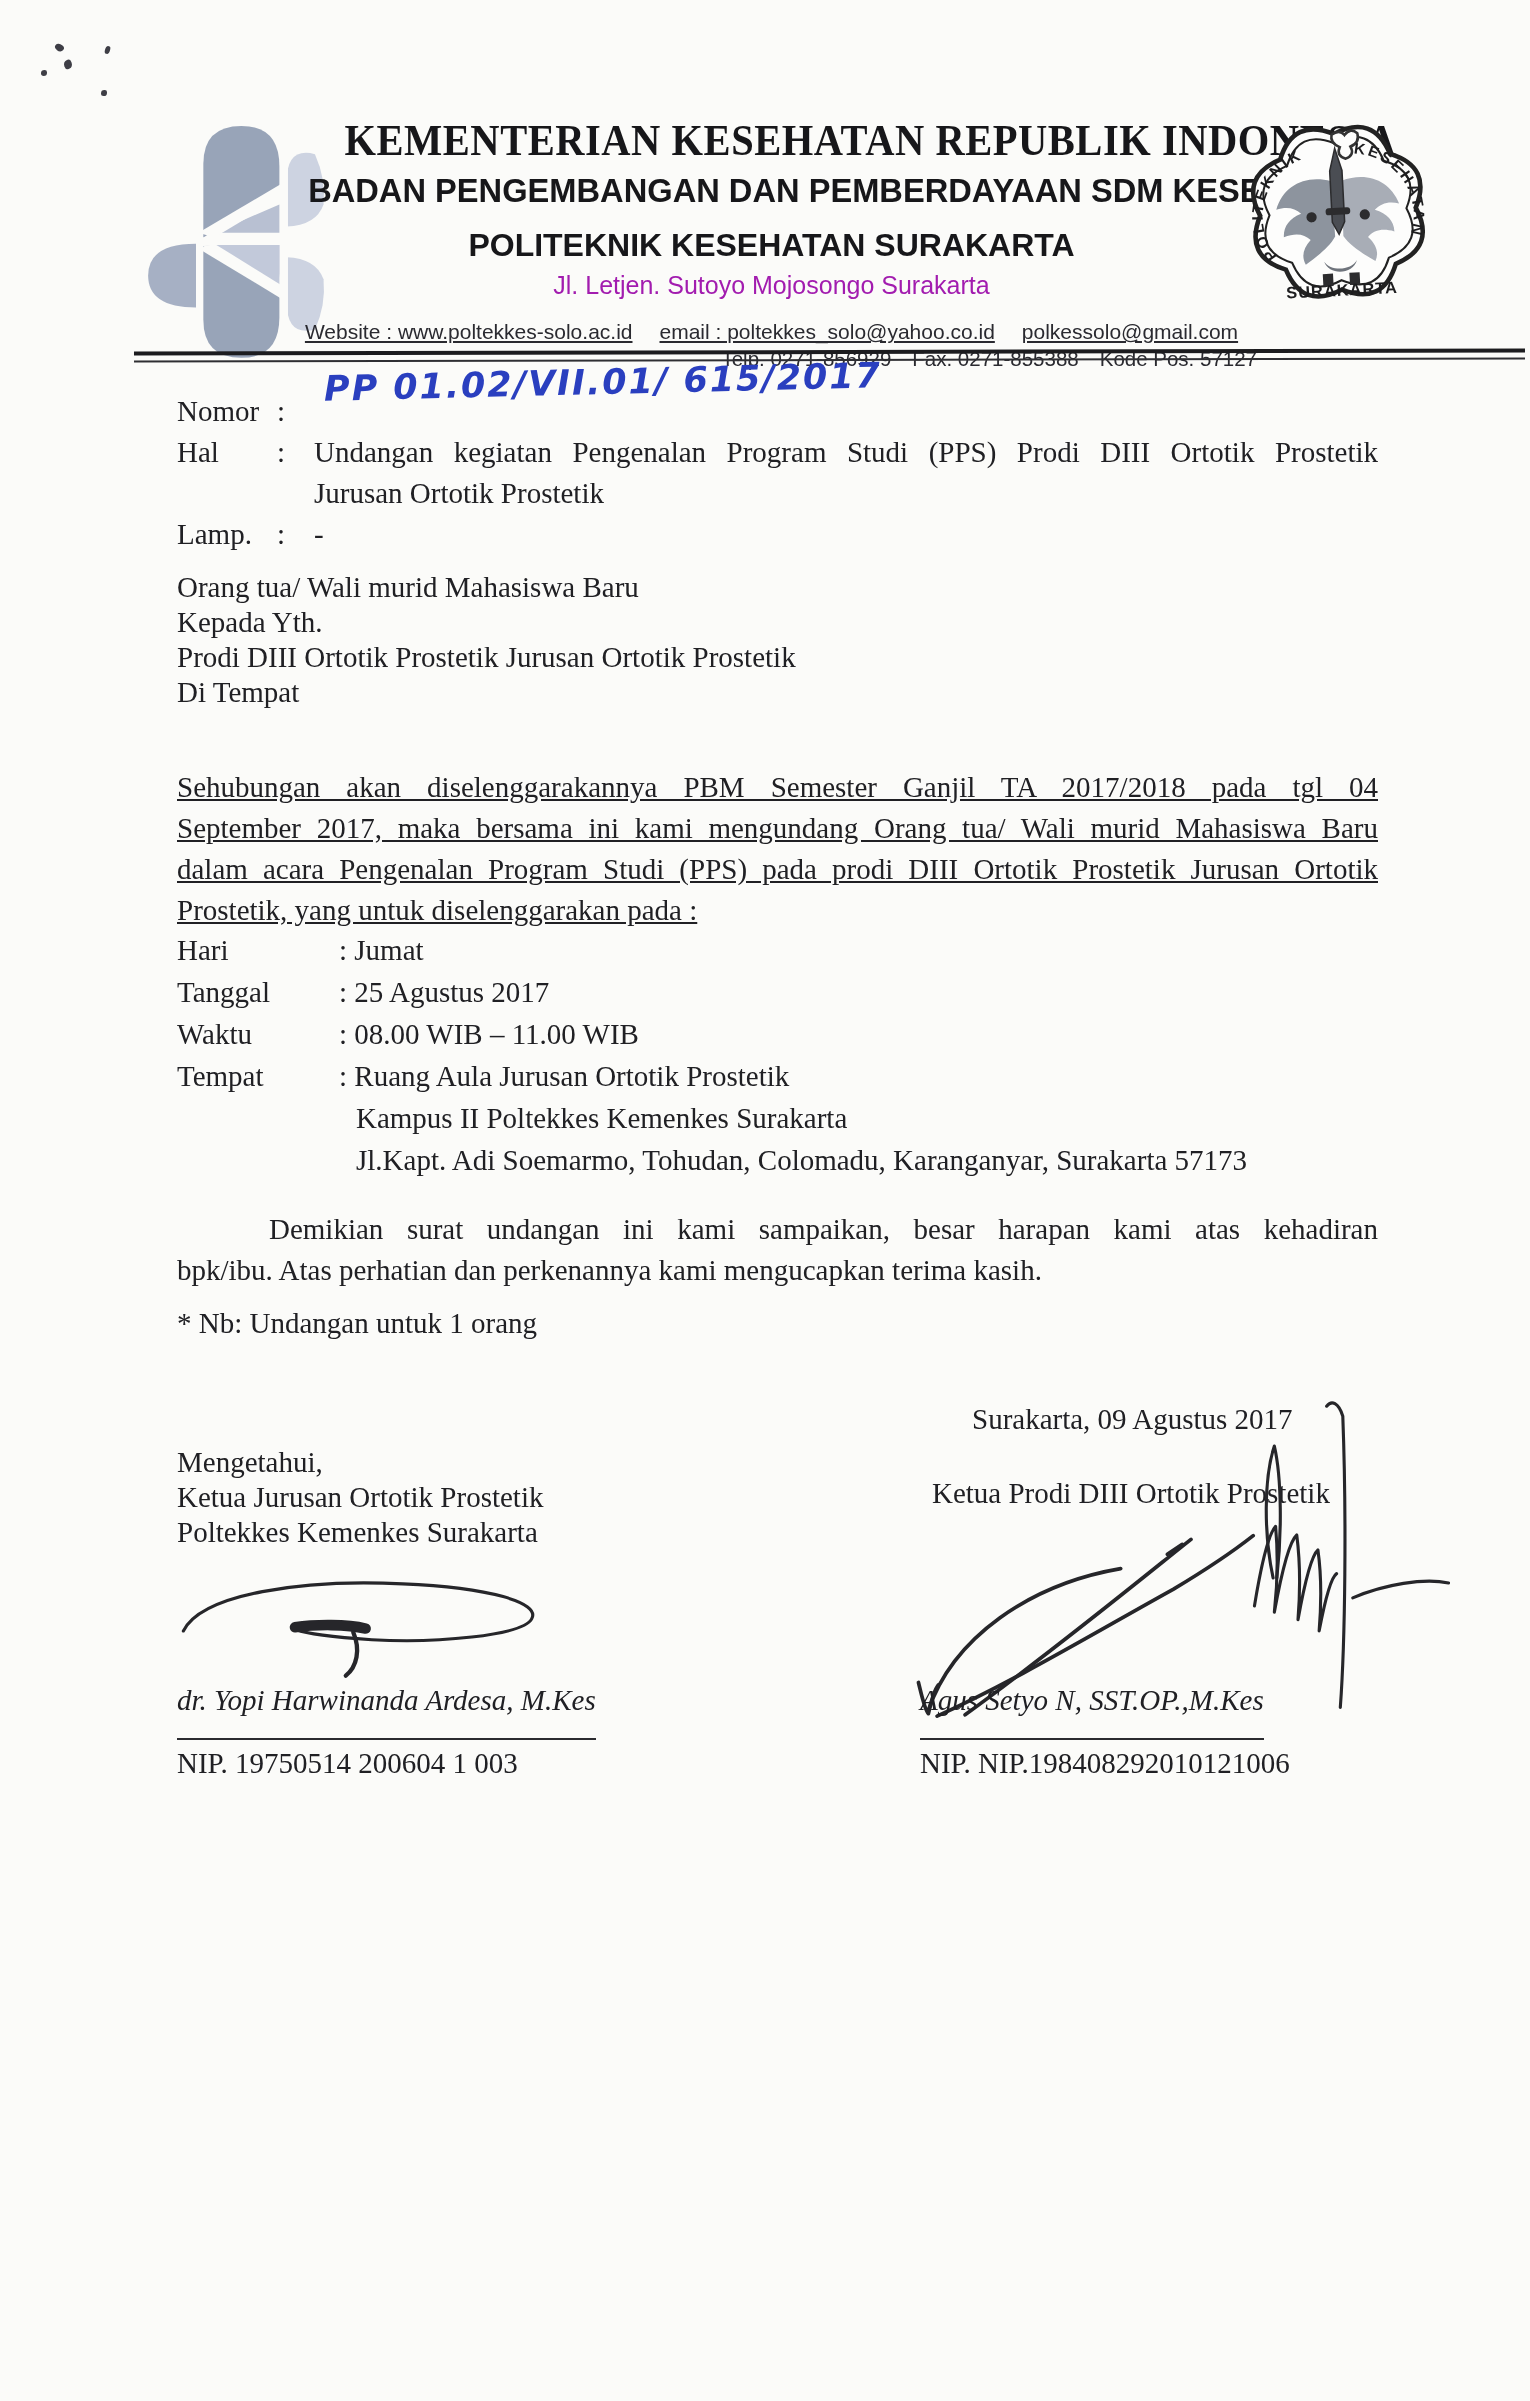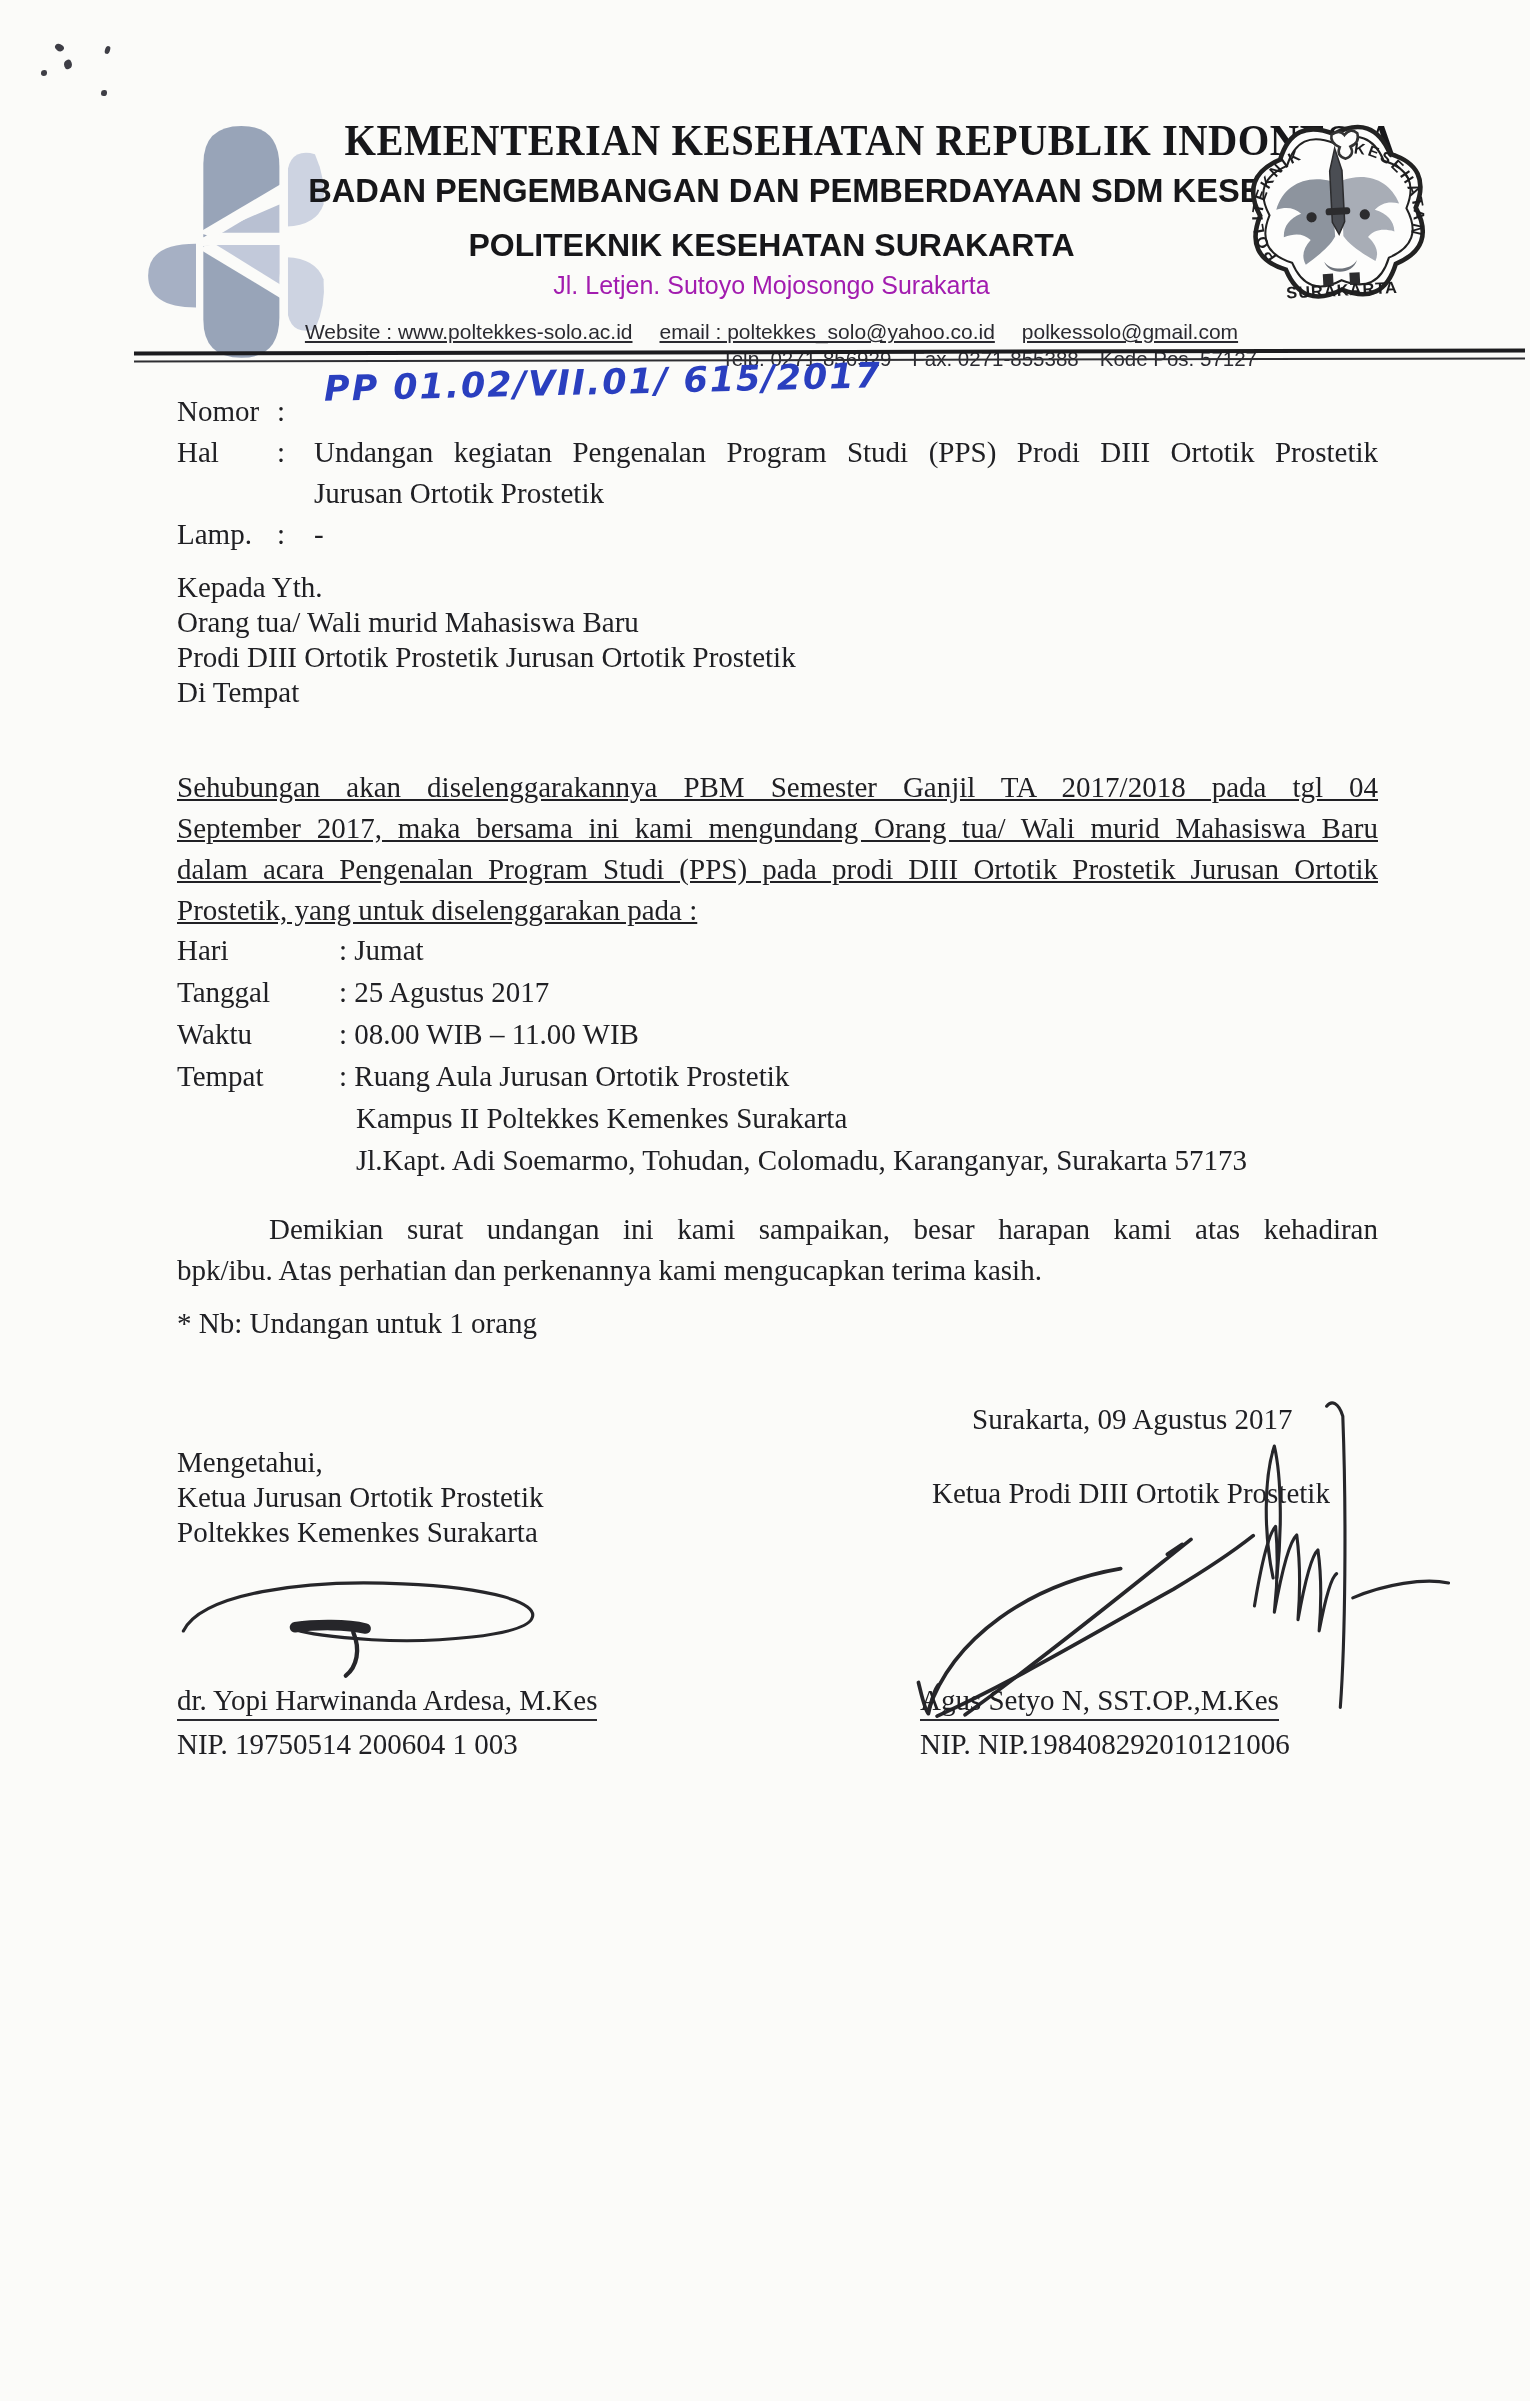--- a/index.html
+++ b/index.html
@@ -44,21 +44,21 @@
   .drow{display:grid;grid-template-columns:162px 1fr;}
   .dextra{padding-left:179px;}
   .par2{left:177px;top:1209px;width:1201px;line-height:41px;}
   .indent1{text-indent:92px;}
   .note{left:177px;top:1306px;}
   
   .date{left:972px;top:1402px;}
   .know{left:177px;top:1445px;line-height:35px;}
   .rtitle{left:932px;top:1476px;}
   .sigblock{line-height:35px;}
-  .name{display:inline-block;border-bottom:2.5px solid #2b2b30;padding-bottom:1px;white-space:nowrap;}
+  .name{display:inline-block;border-bottom:2.5px solid #2b2b30;padding-bottom:20px;white-space:nowrap;font-style:italic;}
   .nip{margin-top:6.2px;white-space:nowrap;}
   .lsig{left:177px;top:1683px;}
   .rsig{left:920px;top:1683px;}
   svg{display:block;}
   .sigpath{fill:none;stroke:#26262a;stroke-linecap:round;stroke-linejoin:round;}
 </style>
 </head>
 <body>
 
 <div class="page">
@@ -159,22 +159,22 @@
     <div class="mrow">
       <span>Lamp.</span>
       <span>:</span>
       <span>-</span>
     </div>
   </div>
 
   <div class="abs hand" style="color:#2a3fbf">PP 01.02/VII.01/ 615/2017</div>
 
   <div class="abs recip">
+    <div>Orang tua/ Wali murid Mahasiswa Baru</div>
     <div>Kepada Yth.</div>
-    <div>Orang tua/ Wali murid Mahasiswa Baru</div>
     <div>Prodi DIII Ortotik Prostetik Jurusan Ortotik Prostetik</div>
     <div>Di Tempat</div>
   </div>
 
   <div class="abs par1">
     <div class="jline">Sehubungan akan diselenggarakannya PBM Semester Ganjil TA 2017/2018 pada tgl 04</div>
     <div class="jline">September 2017, maka bersama ini kami mengundang Orang tua/ Wali murid Mahasiswa Baru</div>
     <div class="jline">dalam acara Pengenalan Program Studi (PPS) pada prodi DIII Ortotik Prostetik Jurusan Ortotik</div>
     <div>Prostetik, yang untuk diselenggarakan pada :</div>
   </div>

